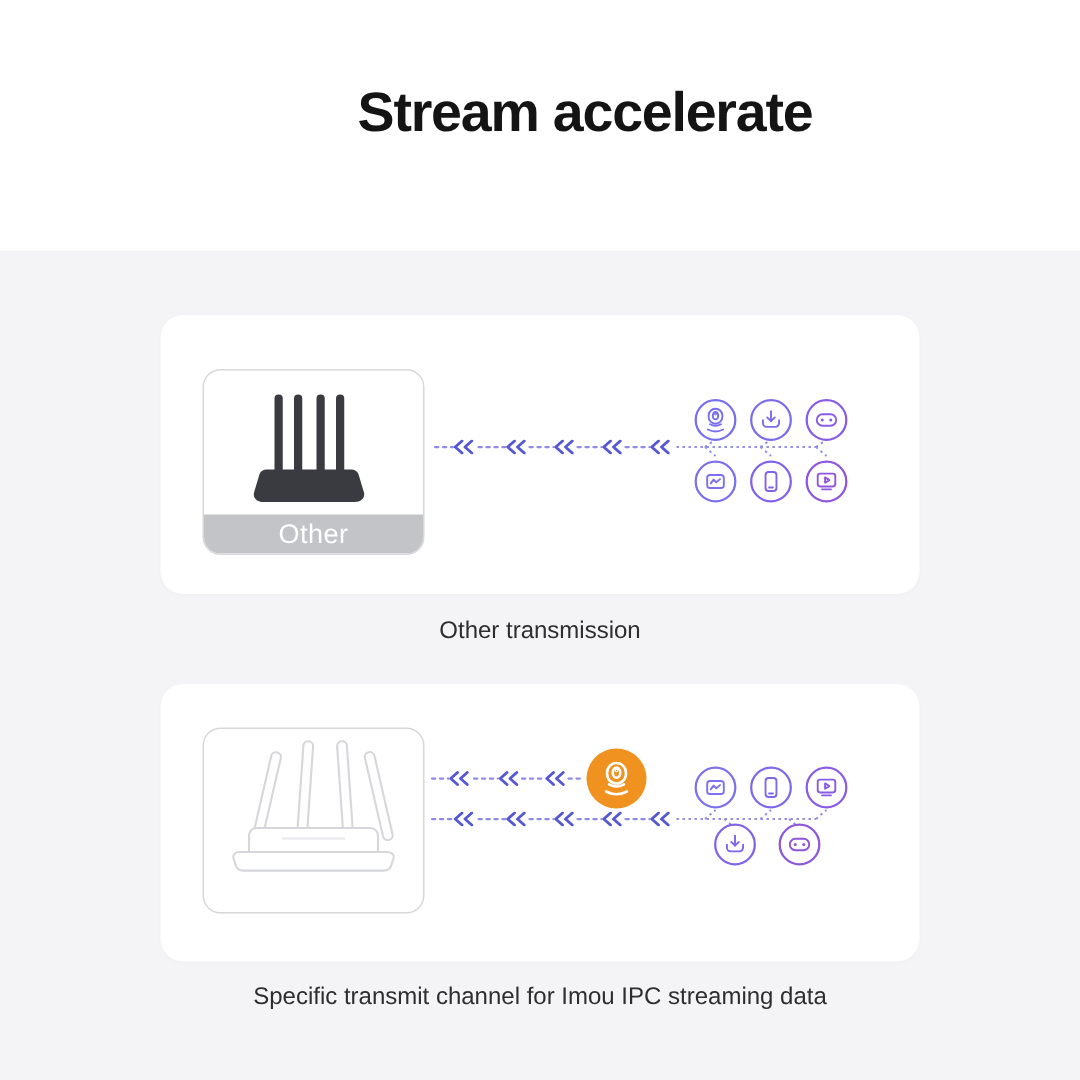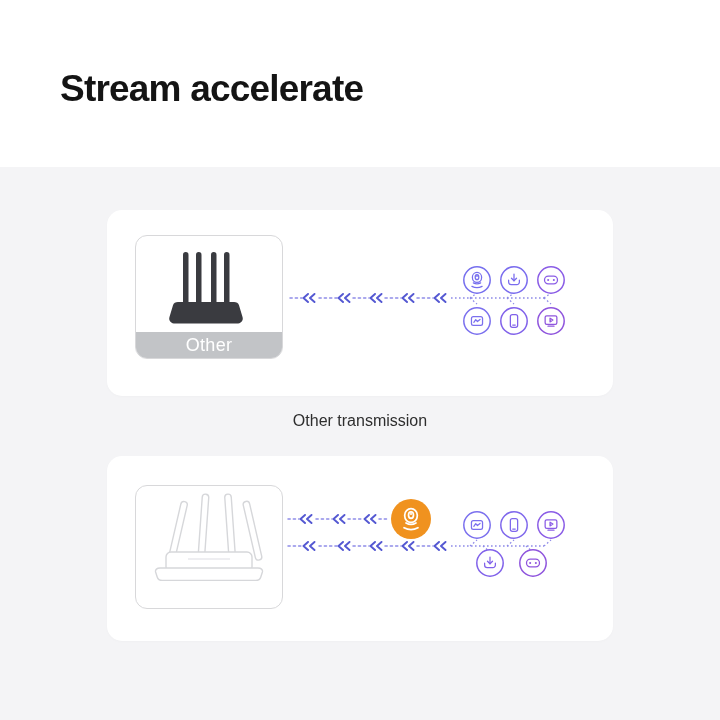--- a/index.html
+++ b/index.html
@@ -4,40 +4,41 @@
 <style>
   html,body{margin:0;padding:0;}
   body{
     width:720px;height:720px;overflow:hidden;
     background:#f4f4f6;
     font-family:"Liberation Sans","DejaVu Sans",sans-serif;
     -webkit-font-smoothing:antialiased;
   }
   .hero{
     height:167px;background:#ffffff;box-sizing:border-box;
-    padding:68px 0 0 60px;
+    padding:54px 0 0 60px;
+    text-align:center;
   }
   .hero h1{
     margin:0;font-size:37px;font-weight:bold;letter-spacing:-0.8px;
     color:#141414;line-height:1.15;
   }
   .content{padding-top:43px;}
   .figure{width:506px;margin:0 auto;}
   .card{
     position:relative;width:506px;background:#ffffff;border-radius:15px;
     box-shadow:0 1px 3px rgba(0,0,0,0.02);
   }
   .card-1{height:186px;}
   .card-2{height:185px;}
   .device-box{
     position:absolute;left:28px;width:148px;height:124px;
     background:#ffffff;border:1px solid #d8d8da;border-radius:12px;
     box-sizing:border-box;overflow:hidden;
   }
-  .card-1 .device-box{top:25px;padding-left:40px;}
+  .card-1 .device-box{top:36px;padding-left:40px;}
   .card-2 .device-box{top:29px;}
   .device-label{
     position:absolute;left:0;right:0;bottom:0;height:26px;
     background:#c2c4c7;color:#ffffff;font-size:18px;
     display:flex;align-items:center;justify-content:center;
     letter-spacing:0.3px;
   }
   .router-art{position:absolute;left:0;top:0;}
   .flow{position:absolute;left:0;top:0;pointer-events:none;}
   .caption{
@@ -258,15 +259,16 @@
         <g color="#8162ea" transform="translate(383,107)">
           <circle r="13.2" fill="#ffffff" stroke="currentColor" stroke-width="1.5"></circle>
           <use href="#s-dl" x="-9.5" y="-9.5" width="19" height="19"></use>
         </g>
         <g color="#8f55dd" transform="translate(426,107)">
           <circle r="13.2" fill="#ffffff" stroke="currentColor" stroke-width="1.5"></circle>
           <use href="#s-pad" x="-9.5" y="-9.5" width="19" height="19"></use>
         </g>
       </svg>
     </div>
+    <p class="caption">Specific transmit channel for Imou IPC streaming data</p>
   </section>
 
 </main>
 
 </body></html>

